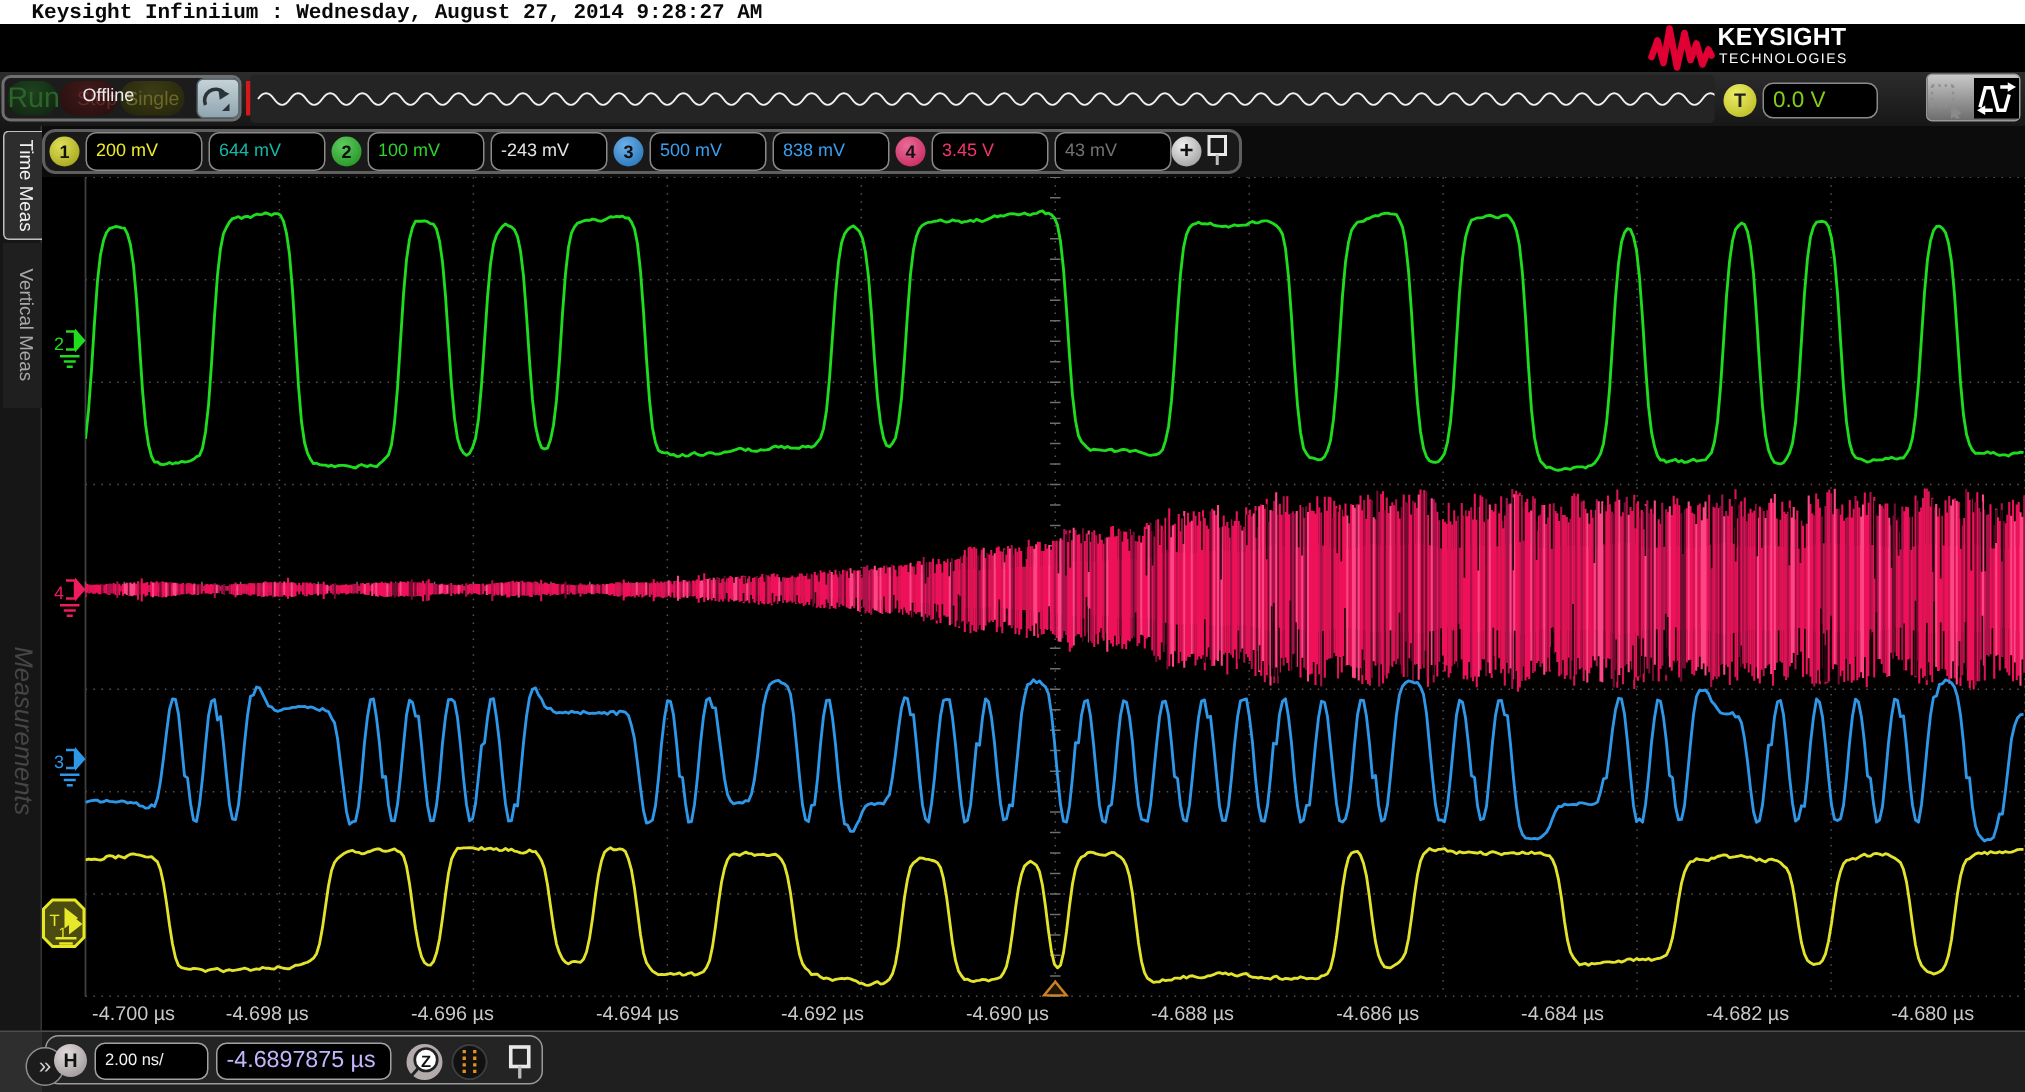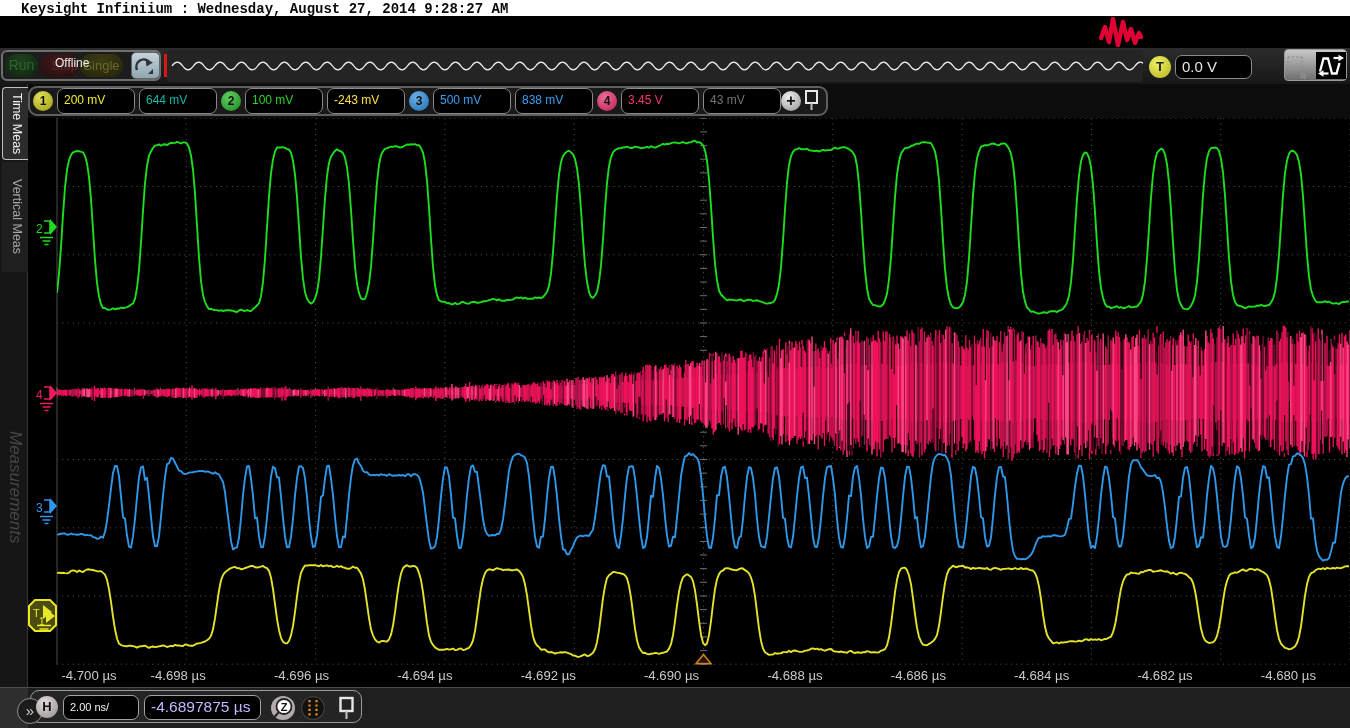--- a/index.html
+++ b/index.html
@@ -6,42 +6,46 @@
 .abs{position:absolute}
 .fld{position:absolute;background:#000;border:1.5px solid #8a8a8a;border-radius:7px;font-size:12px;line-height:23px;padding-left:6px;white-space:nowrap}
 .circ{position:absolute;width:20px;height:20px;border-radius:50%;text-align:center;font-size:12px;font-weight:bold;line-height:20px;color:#111}
 </style></head><body>
 <div id="root">
 
 <div class="abs" style="left:0;top:0;width:1350px;height:16px;background:#fff">
 <div class="abs" style="left:21px;top:1px;font-family:'Liberation Mono',monospace;font-weight:bold;font-size:14px;color:#0a0a0a">Keysight Infiniium : Wednesday, August 27, 2014 9:28:27 AM</div>
 </div>
 
+<div class="abs" style="left:0;top:16px;width:1350px;height:32px;background:#000">
+<div class="abs" style="left:1145px;top:1px;color:#fff;font-size:16.5px;font-weight:bold;letter-spacing:0.2px;line-height:17px">KEYSIGHT</div>
+<div class="abs" style="left:1146px;top:17.5px;color:#fff;font-size:9.3px;letter-spacing:1.0px;line-height:10px">TECHNOLOGIES</div>
+</div>
 
 <div class="abs" style="left:0;top:48px;width:1350px;height:36px;background:linear-gradient(#2c2c2c,#171717)">
   <div class="abs" style="left:1px;top:2px;width:160px;height:31px;border:2px solid #6f6f6f;border-radius:6px;background:#1c1c1c"></div>
-  <div class="abs" style="left:5px;top:6px;width:33px;height:23px;border-radius:11px;background:radial-gradient(ellipse at 50% 30%,#1e421e,#102310);color:#2c642c;font-size:14px;text-align:center;line-height:23px">Run</div>
+  <div class="abs" style="left:5px;top:6px;width:33px;height:23px;border-radius:11px;background:radial-gradient(ellipse at 50% 30%,#1e421e,#102310);color:#2c642c;font-size:19px;text-align:center;line-height:23px">Run</div>
   <div class="abs" style="left:40px;top:6px;width:38px;height:23px;border-radius:11px;background:radial-gradient(ellipse at 50% 30%,#421a1a,#260e0e);color:#5e2929;font-size:13px;text-align:right;line-height:23px">Stop</div>
   <div class="abs" style="left:80px;top:6px;width:43px;height:23px;border-radius:11px;background:radial-gradient(ellipse at 50% 30%,#3c3c16,#23230b);color:#69692a;font-size:13px;text-align:center;line-height:23px">Single</div>
   <div class="abs" style="left:55px;top:8px;width:52px;height:18px;color:#ececec;font-size:12px;text-align:left">Offline</div>
   <div class="abs" style="left:131px;top:4px;width:29px;height:27px;border-radius:5px;background:linear-gradient(#c6d2d8,#8fa6b0);border:1px solid #5a6a70">
     <svg width="27" height="25" style="position:absolute;left:0;top:0">
       <path d="M5 17 A7.5 7.5 0 0 1 17 8.5" stroke="#2c3438" stroke-width="2.4" fill="none"></path>
       <path d="M13.5 6 L21 9.5 L14.5 13.5 Z" fill="#2c3438"></path>
       <path d="M21 16 v5 h-5 Z" fill="#2c3438"></path>
     </svg>
   </div>
   <div class="abs" style="left:164px;top:6px;width:2.5px;height:23px;background:#d81818"></div>
   <div class="abs" style="left:167px;top:2px;width:976px;height:32px;background:#242424;border-radius:3px">
     <svg width="976" height="32" style="position:absolute;left:0;top:0" viewBox="167 50 976 32">
           <path d="M172 66Q177.3 58.2 182.7 66Q188.1 73.8 193.4 66Q198.8 58.2 204.1 66Q209.4 73.8 214.8 66Q220.2 58.2 225.5 66Q230.9 73.8 236.2 66Q241.6 58.2 246.9 66Q252.2 73.8 257.6 66Q263 58.2 268.3 66Q273.7 73.8 279 66Q284.4 58.2 289.7 66Q295.1 73.8 300.4 66Q305.8 58.2 311.1 66Q316.4 73.8 321.8 66Q327.1 58.2 332.5 66Q337.8 73.8 343.2 66Q348.5 58.2 353.9 66Q359.2 73.8 364.6 66Q369.9 58.2 375.3 66Q380.6 73.8 386 66Q391.3 58.2 396.7 66Q402 73.8 407.4 66Q412.7 58.2 418.1 66Q423.4 73.8 428.8 66Q434.1 58.2 439.5 66Q444.8 73.8 450.2 66Q455.5 58.2 460.9 66Q466.2 73.8 471.6 66Q476.9 58.2 482.3 66Q487.6 73.8 493 66Q498.3 58.2 503.7 66Q509 73.8 514.4 66Q519.7 58.2 525.1 66Q530.4 73.8 535.8 66Q541.1 58.2 546.5 66Q551.8 73.8 557.2 66Q562.5 58.2 567.9 66Q573.2 73.8 578.6 66Q583.9 58.2 589.3 66Q594.6 73.8 600 66Q605.3 58.2 610.7 66Q616 73.8 621.4 66Q626.7 58.2 632.1 66Q637.4 73.8 642.8 66Q648.1 58.2 653.5 66Q658.8 73.8 664.2 66Q669.5 58.2 674.9 66Q680.2 73.8 685.6 66Q690.9 58.2 696.3 66Q701.6 73.8 707 66Q712.3 58.2 717.7 66Q723 73.8 728.4 66Q733.7 58.2 739.1 66Q744.4 73.8 749.8 66Q755.1 58.2 760.5 66Q765.8 73.8 771.2 66Q776.5 58.2 781.9 66Q787.2 73.8 792.6 66Q797.9 58.2 803.3 66Q808.6 73.8 814 66Q819.3 58.2 824.7 66Q830 73.8 835.4 66Q840.7 58.2 846.1 66Q851.4 73.8 856.8 66Q862.1 58.2 867.5 66Q872.8 73.8 878.2 66Q883.5 58.2 888.9 66Q894.2 73.8 899.6 66Q904.9 58.2 910.3 66Q915.6 73.8 921 66Q926.3 58.2 931.7 66Q937 73.8 942.4 66Q947.7 58.2 953.1 66Q958.4 73.8 963.8 66Q969.1 58.2 974.5 66Q979.8 73.8 985.2 66Q990.5 58.2 995.9 66Q1001.2 73.8 1006.6 66Q1011.9 58.2 1017.3 66Q1022.6 73.8 1028 66Q1033.3 58.2 1038.7 66Q1044 73.8 1049.4 66Q1054.7 58.2 1060.1 66Q1065.4 73.8 1070.8 66Q1076.1 58.2 1081.5 66Q1086.8 73.8 1092.2 66Q1097.5 58.2 1102.9 66Q1108.2 73.8 1113.6 66Q1118.9 58.2 1124.3 66Q1129.6 73.8 1135 66Q1140.3 58.2 1145.7 66Q1151 73.8 1156.4 66" stroke="#f0f0f0" stroke-width="1.3" fill="none"></path>
         </svg>
   </div>
   <div class="circ" style="left:1149px;top:8px;width:22px;height:22px;line-height:22px;font-size:13px;background:radial-gradient(circle at 38% 30%,#eeee66,#b4b41e);color:#222">T</div>
-  <div class="fld" style="left:1175px;top:7px;width:77px;height:24px;color:#e5e5e5;font-size:15px;line-height:21px">0.0 V</div>
+  <div class="fld" style="left:1175px;top:7px;width:77px;height:24px;color:#84cc16;font-size:15px;line-height:21px">0.0 V</div>
   <div class="abs" style="left:1284px;top:1px;width:63px;height:32px;border:1.5px solid #999;border-radius:4px;background:linear-gradient(#c8c8c8,#6e6e6e)">
     <svg width="60" height="29" style="position:absolute;left:0;top:0">
       <g stroke="#8f8f8f" stroke-width="1.6">
         <path d="M3 7 H17" stroke-dasharray="1.6 2.6"></path>
         <path d="M3 7 V21" stroke-dasharray="1.6 2.6"></path>
         <path d="M3 21 H14" stroke-dasharray="1.6 2.6"></path>
         <path d="M17 7 V18" stroke-dasharray="1.6 2.6"></path>
       </g>
       <path d="M16 19 l7 7 -3 0.5 2 3 -2.5 1 -2-3 -2 2.4 Z" fill="#8a8a8a"></path>
     </svg>
@@ -57,21 +61,21 @@
   </div>
 </div>
 
 <div class="abs" style="left:0;top:84px;width:1350px;height:34px;background:#0c0c0c">
   <div class="abs" style="left:28px;top:2px;width:800px;height:30px;border:2px solid #5f5f5f;border-radius:9px;background:#191919"></div>
   <div class="circ" style="left:33px;top:7px;background:radial-gradient(circle at 38% 30%,#e0e058,#9a9a14)">1</div>
   <div class="fld" style="left:57px;top:4px;width:78px;height:26px;color:#efec25">200 mV</div>
   <div class="fld" style="left:139px;top:4px;width:78px;height:26px;color:#14b8a6">644 mV</div>
   <div class="circ" style="left:221px;top:7px;background:radial-gradient(circle at 38% 30%,#5ecc5e,#1d8a1d)">2</div>
   <div class="fld" style="left:245px;top:4px;width:78px;height:26px;color:#2bd52b">100 mV</div>
-  <div class="fld" style="left:327px;top:4px;width:78px;height:26px;color:#fde047">-243 mV</div>
+  <div class="fld" style="left:327px;top:4px;width:78px;height:26px;color:#e5e5e5">-243 mV</div>
   <div class="circ" style="left:409px;top:7px;background:radial-gradient(circle at 38% 30%,#6cb0e8,#1f6cb0)">3</div>
   <div class="fld" style="left:433px;top:4px;width:78px;height:26px;color:#39a0f2">500 mV</div>
   <div class="fld" style="left:515px;top:4px;width:78px;height:26px;color:#39a0f2">838 mV</div>
   <div class="circ" style="left:597px;top:7px;background:radial-gradient(circle at 38% 30%,#ea6a98,#c02058)">4</div>
   <div class="fld" style="left:621px;top:4px;width:78px;height:26px;color:#f4346c">3.45 V</div>
   <div class="fld" style="left:703px;top:4px;width:78px;height:26px;color:#737373">43 mV</div>
   <div class="circ" style="left:781px;top:7px;background:radial-gradient(circle at 38% 30%,#f0f0f0,#909090);font-size:16px">+</div>
   <svg width="18" height="26" style="position:absolute;left:803px;top:4px">
     <rect x="3" y="3" width="11" height="12" fill="none" stroke="#e8e8e8" stroke-width="2"></rect>
     <line x1="8.5" y1="15" x2="8.5" y2="22" stroke="#bbb" stroke-width="2"></line>

